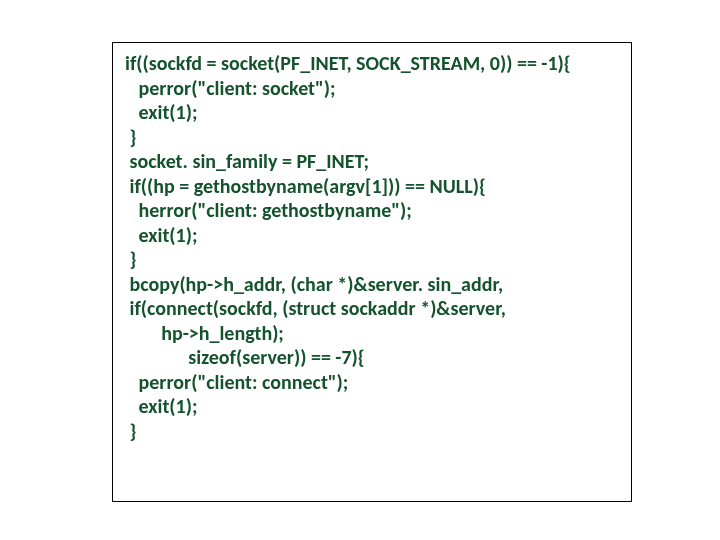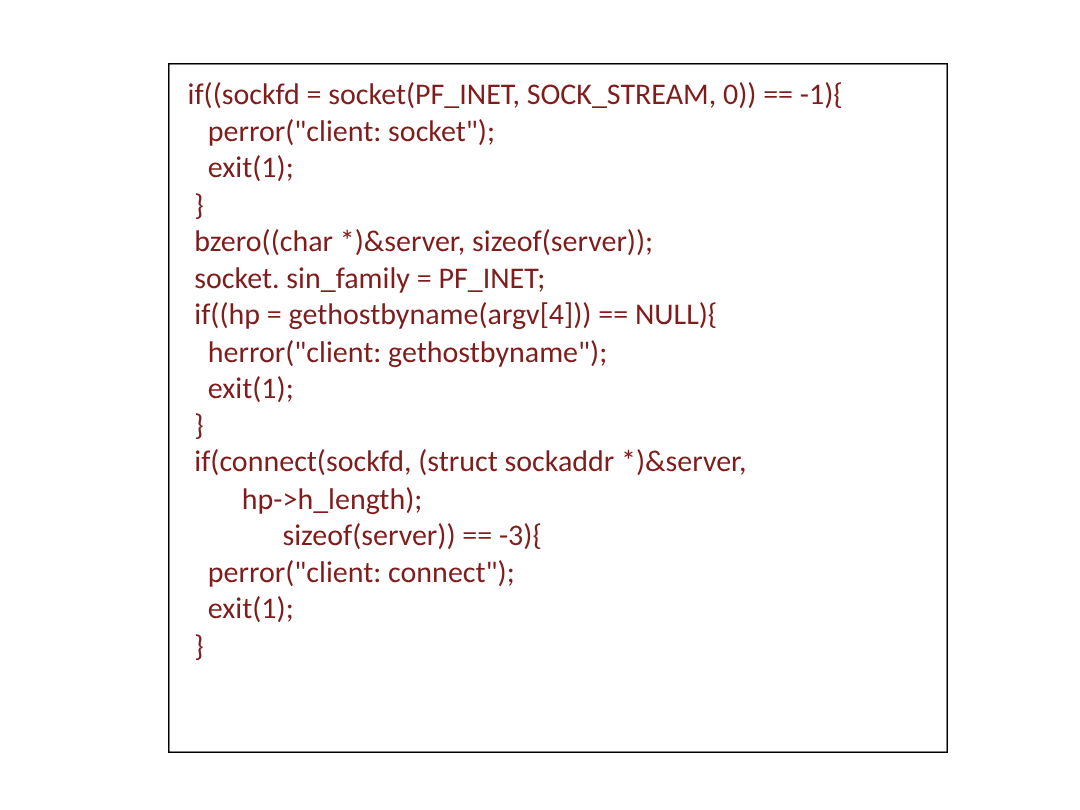--- a/index.html
+++ b/index.html
@@ -24,40 +24,41 @@
     height: 460px;
     border: 1.5px solid #000000;
     box-sizing: border-box;
     padding: 8px 10px 8px 12px;
     background: #ffffff;
   }
   .code-line {
     font-family: Calibri, "Segoe UI", Arial, sans-serif;
     font-size: 20px;
     line-height: 24.5px;
-    color: #7f1d1d;
+    color: #14532d;
     white-space: pre;
     letter-spacing: 0px;
+    font-weight: bold;
   }
 </style>
 </head>
 <body>
 
 <div class="slide">
   <div class="code-box">
     <div class="code-line">if((sockfd = socket(PF_INET, SOCK_STREAM, 0)) == -1){</div>
     <div class="code-line">   perror("client: socket");</div>
     <div class="code-line">   exit(1);</div>
     <div class="code-line"> }</div>
-    <div class="code-line"> bzero((char *)&amp;server, sizeof(server));</div>
     <div class="code-line"> socket. sin_family = PF_INET;</div>
-    <div class="code-line"> if((hp = gethostbyname(argv[4])) == NULL){</div>
+    <div class="code-line"> if((hp = gethostbyname(argv[1])) == NULL){</div>
     <div class="code-line">   herror("client: gethostbyname");</div>
     <div class="code-line">   exit(1);</div>
     <div class="code-line"> }</div>
+    <div class="code-line"> bcopy(hp-&gt;h_addr, (char *)&amp;server. sin_addr,</div>
     <div class="code-line"> if(connect(sockfd, (struct sockaddr *)&amp;server,</div>
     <div class="code-line">        hp-&gt;h_length);</div>
-    <div class="code-line">              sizeof(server)) == -3){</div>
+    <div class="code-line">              sizeof(server)) == -7){</div>
     <div class="code-line">   perror("client: connect");</div>
     <div class="code-line">   exit(1);</div>
     <div class="code-line"> }</div>
   </div>
 </div>
 
 </body></html>

